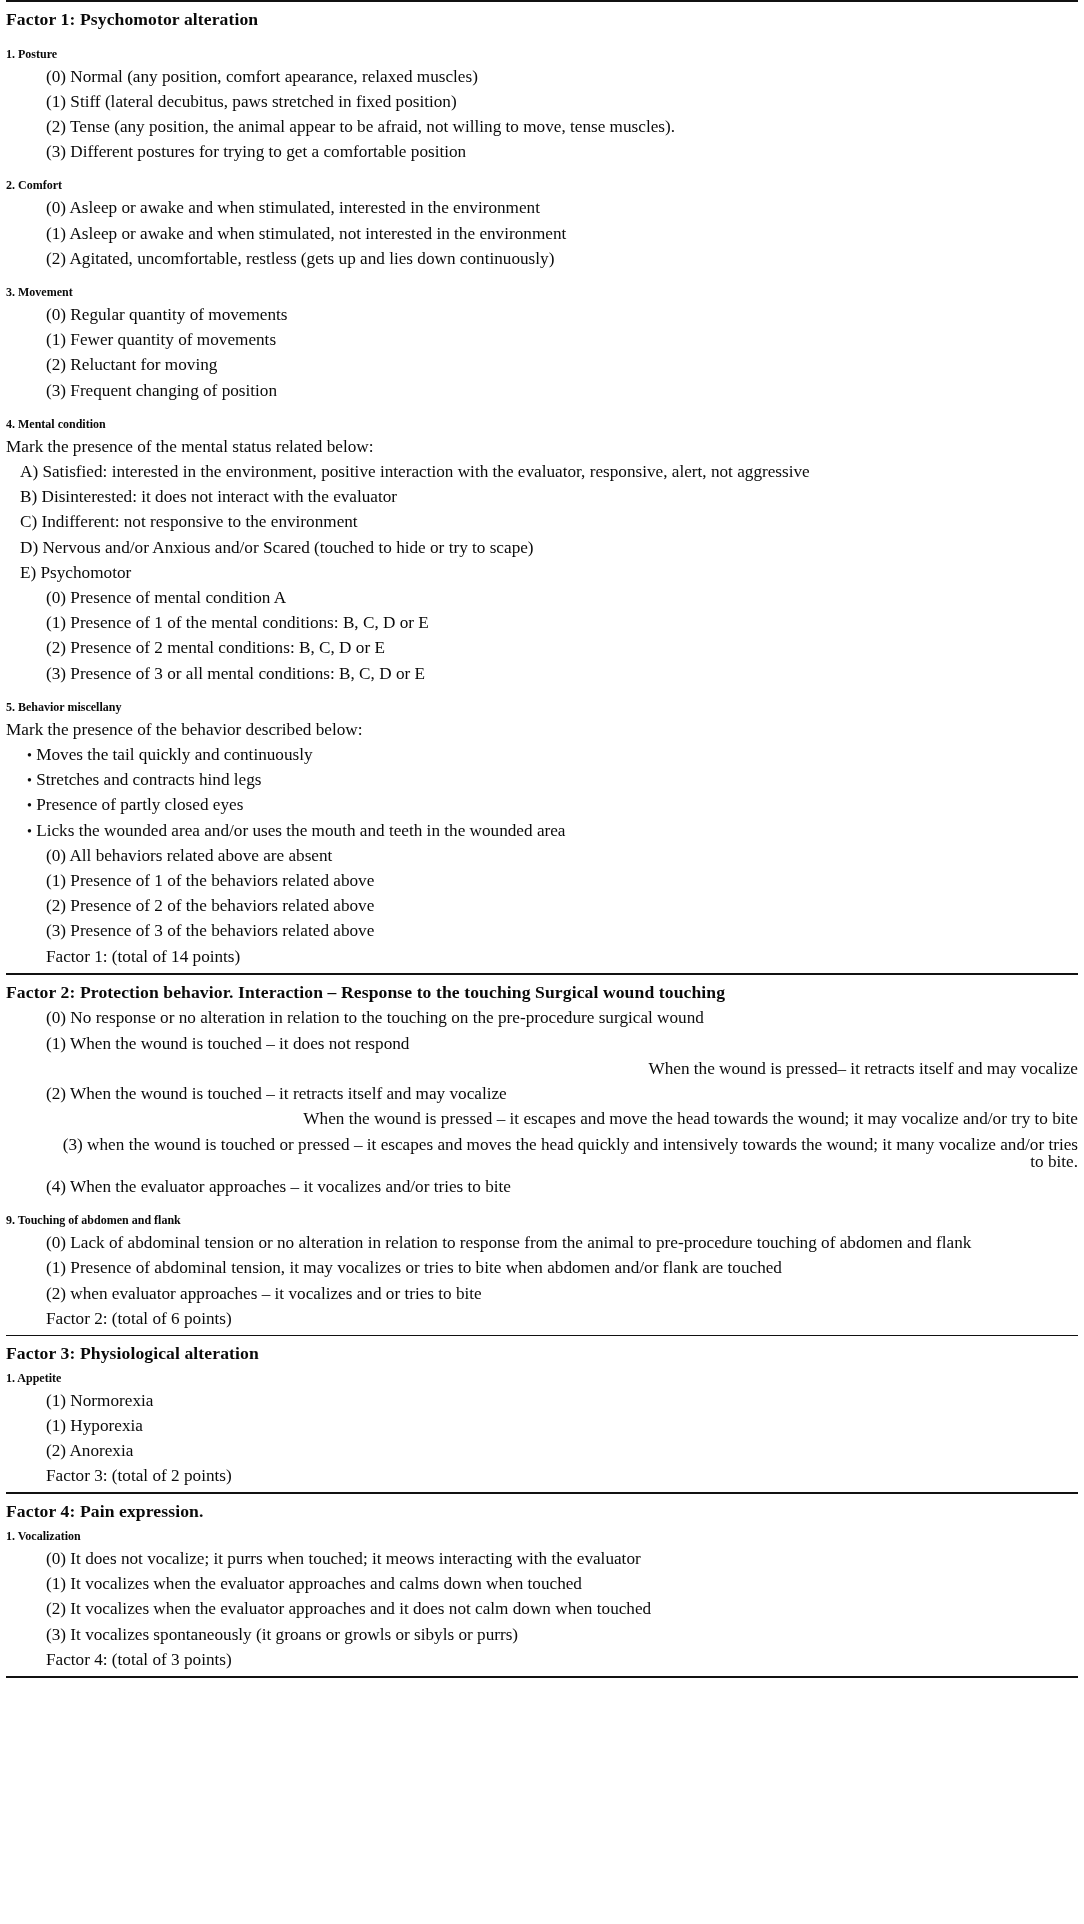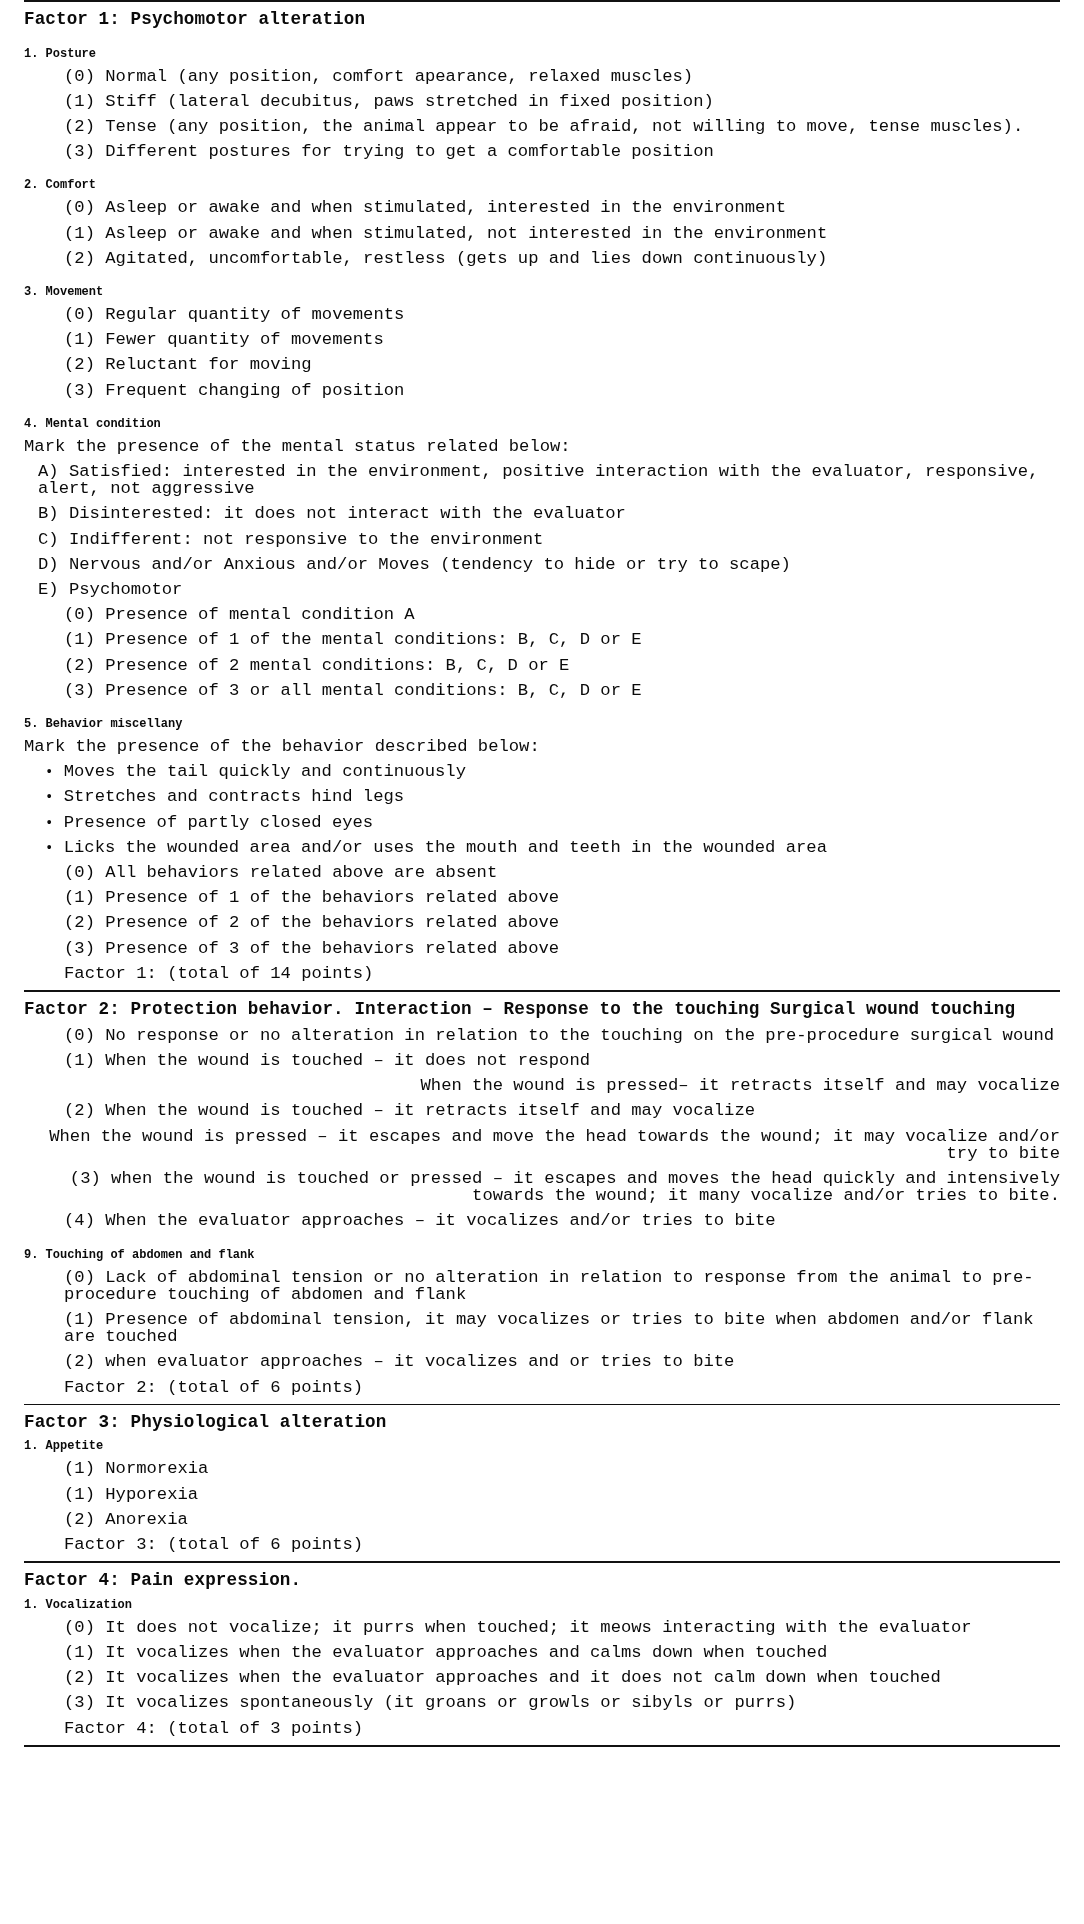--- a/index.html
+++ b/index.html
@@ -14,23 +14,22 @@
     color: #0a0a0a;
     font-size: 17.2px;
     line-height: 1.0;
     -webkit-font-smoothing: antialiased;
   }
   .page {
     position: relative;
     width: 1084px;
     height: 1924px;
     box-sizing: border-box;
-    padding: 0 24px;
+    padding: 0 6px;
     overflow: hidden;
-    font-family: Liberation Mono, monospace;
   }
   .rule {
     border: 0;
     border-top: 2.2px solid #111111;
     margin: 0;
     padding: 0;
     width: 100%;
   }
   .rule.thin { border-top-width: 1.6px; }
 
@@ -108,21 +107,21 @@
   <div class="opt">(0) Regular quantity of movements</div>
   <div class="opt">(1) Fewer quantity of movements</div>
   <div class="opt">(2) Reluctant for moving</div>
   <div class="opt">(3) Frequent changing of position</div>
 
   <div class="item-head">4. Mental  condition</div>
   <div class="plain">Mark the presence of the mental status related below:</div>
   <div class="lettered">A) Satisfied: interested in the environment, positive interaction with the evaluator, responsive, alert, not aggressive</div>
   <div class="lettered">B) Disinterested: it does not interact with the evaluator</div>
   <div class="lettered">C) Indifferent: not responsive to the environment</div>
-  <div class="lettered">D) Nervous and/or Anxious and/or Moves (tendency to hide or try to scape)</div>
+  <div class="lettered">D) Nervous and/or Anxious and/or Scared (touched to hide or try to scape)</div>
   <div class="lettered">E) Psychomotor</div>
   <div class="opt">(0) Presence of mental condition A</div>
   <div class="opt">(1) Presence of 1 of the mental conditions: B, C, D or E</div>
   <div class="opt">(2) Presence of 2 mental conditions: B, C, D or E</div>
   <div class="opt">(3) Presence of 3 or all mental conditions: B, C, D or E</div>
 
   <div class="item-head">5. Behavior  miscellany</div>
   <div class="plain">Mark the presence of the behavior described below:</div>
   <div class="bullet"><span class="dot">•</span> <span>Moves the tail quickly and continuously</span></div>
   <div class="bullet"><span class="dot">•</span> <span>Stretches and contracts hind legs</span></div>
@@ -153,21 +152,21 @@
   <div class="total">Factor 2: (total of 6 points)</div>
 
   <div class="bottom-pad"></div>
   <hr class="rule thin">
 
   <div class="factor-head">Factor 3: Physiological alteration</div>
   <div class="item-head tight">1. Appetite</div>
   <div class="opt">(1) Normorexia</div>
   <div class="opt">(1) Hyporexia</div>
   <div class="opt">(2) Anorexia</div>
-  <div class="total">Factor 3: (total of 6 points)</div>
+  <div class="total">Factor 3: (total of 2 points)</div>
 
   <div class="bottom-pad"></div>
   <hr class="rule">
 
   <div class="factor-head">Factor 4: Pain expression.</div>
   <div class="item-head tight">1. Vocalization</div>
   <div class="opt">(0) It does not vocalize; it purrs when touched; it meows interacting with the evaluator</div>
   <div class="opt">(1) It vocalizes when the evaluator approaches and calms down when touched</div>
   <div class="opt">(2) It vocalizes when the evaluator approaches and it does not calm down when touched</div>
   <div class="opt">(3) It vocalizes spontaneously (it groans or growls or sibyls or purrs)</div>

